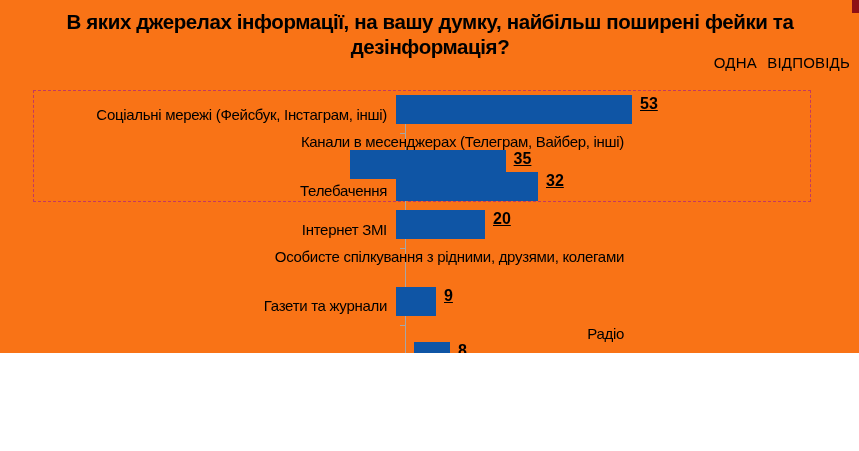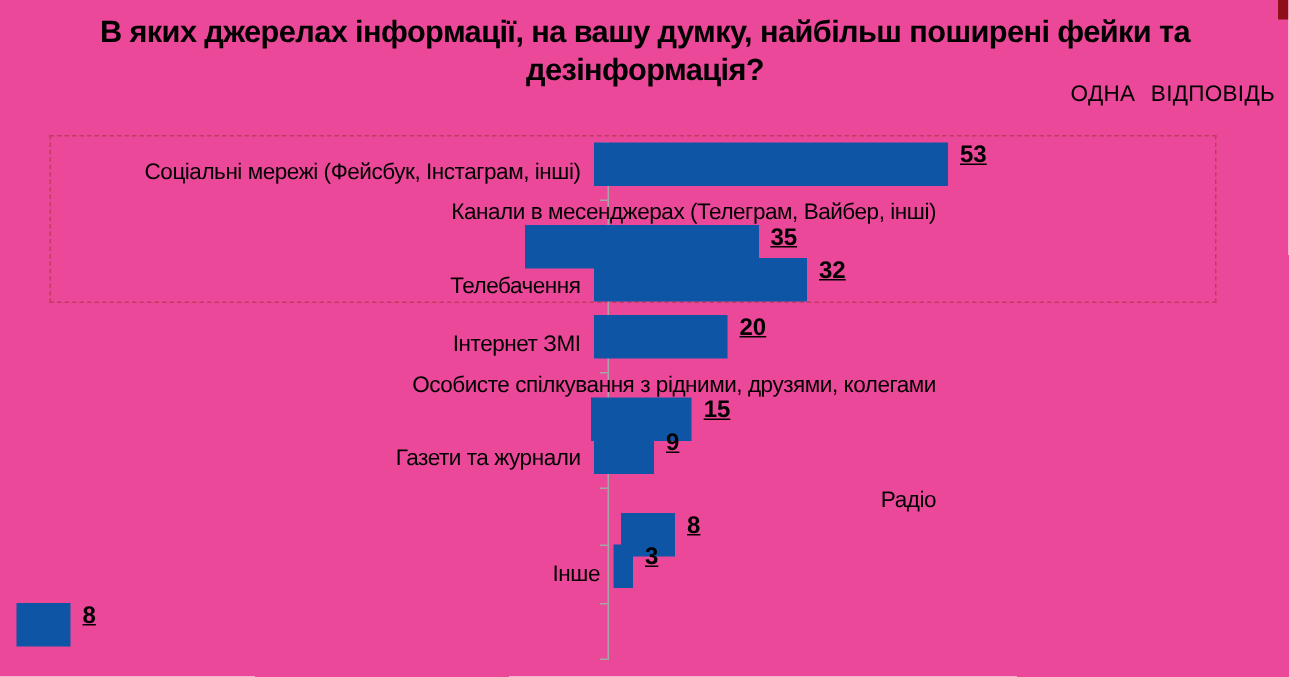--- a/index.html
+++ b/index.html
@@ -1,19 +1,19 @@
 <!DOCTYPE html>
 <html><head>
 <meta charset="utf-8">
 <style>
   html,body{margin:0;padding:0;background:#fff;}
   .page{
     position:relative;
-    width:859px;height:451px;
-    background:#ec4899;
+    width:859px;height:353px;
+    background:#f97316;
     font-family:"Liberation Sans", sans-serif;
     overflow:hidden;
   }
   .corner-mark{
     position:absolute;top:0;right:0;
     width:7px;height:13px;
   }
   .title{
     position:absolute;top:9px;left:35px;width:790px;
     text-align:center;
@@ -134,24 +134,20 @@
         </div>
         <div class="row" style="top: 115px; height: 38.3333px;">
           <div class="row-label">Інтернет ЗМІ</div>
           <div class="bar-area">
             <div class="bar" style="width: 89px; background: rgb(15, 85, 165);"></div>
             <div class="bar-value">20</div>
           </div>
         </div>
         <div class="row" style="top: 153.333px; height: 38.3333px; flex-direction: column;">
           <div class="row-label">Особисте спілкування з рідними, друзями, колегами</div>
-          <div class="bar-area">
-            <div class="bar" style="width: 67px; background: rgb(15, 85, 165);"></div>
-            <div class="bar-value">15</div>
-          </div>
         </div>
         <div class="row" style="top: 191.667px; height: 38.3333px;">
           <div class="row-label">Газети та журнали</div>
           <div class="bar-area">
             <div class="bar" style="width: 40px; background: rgb(15, 85, 165);"></div>
             <div class="bar-value">9</div>
           </div>
         </div>
         <div class="row" style="top: 230px; height: 38.3333px; flex-direction: column;">
           <div class="row-label">Радіо</div>

